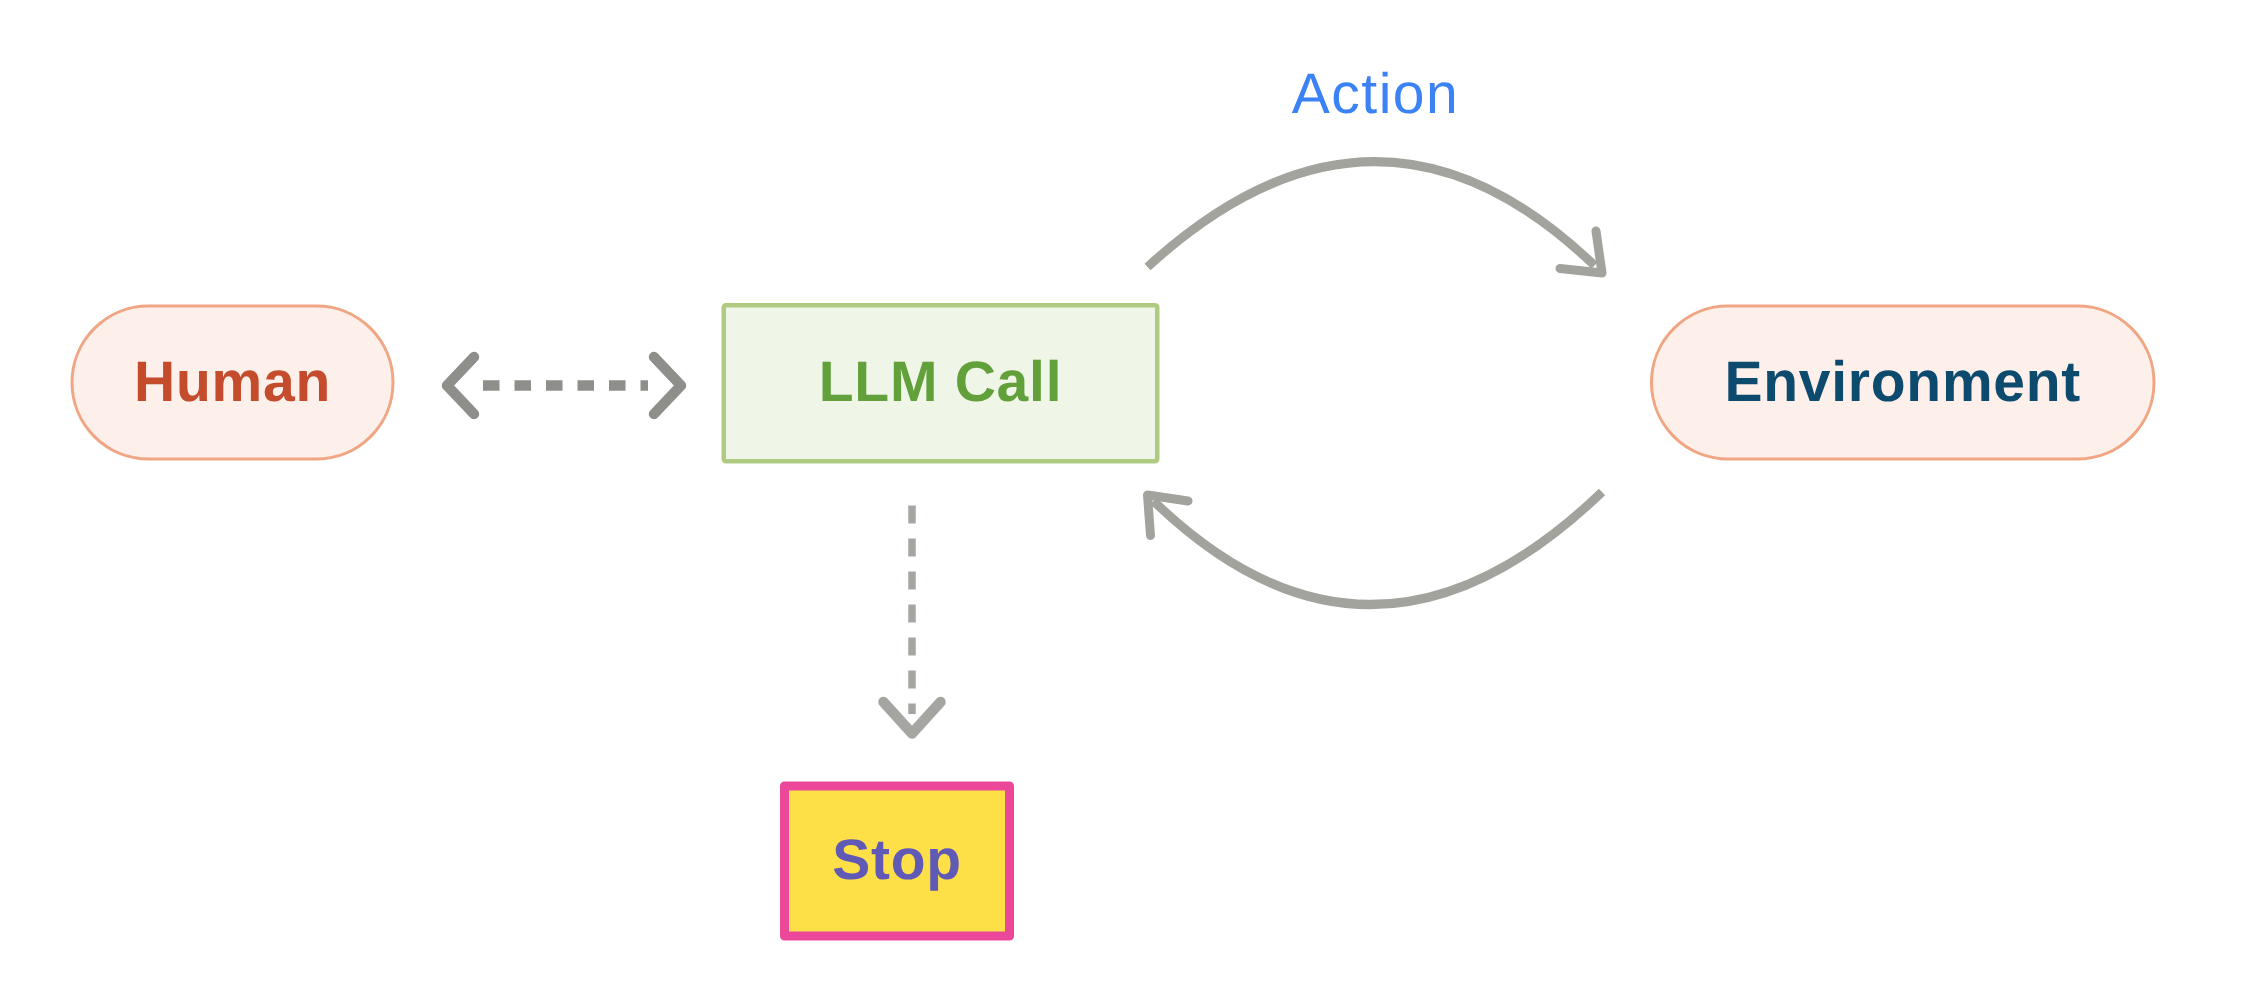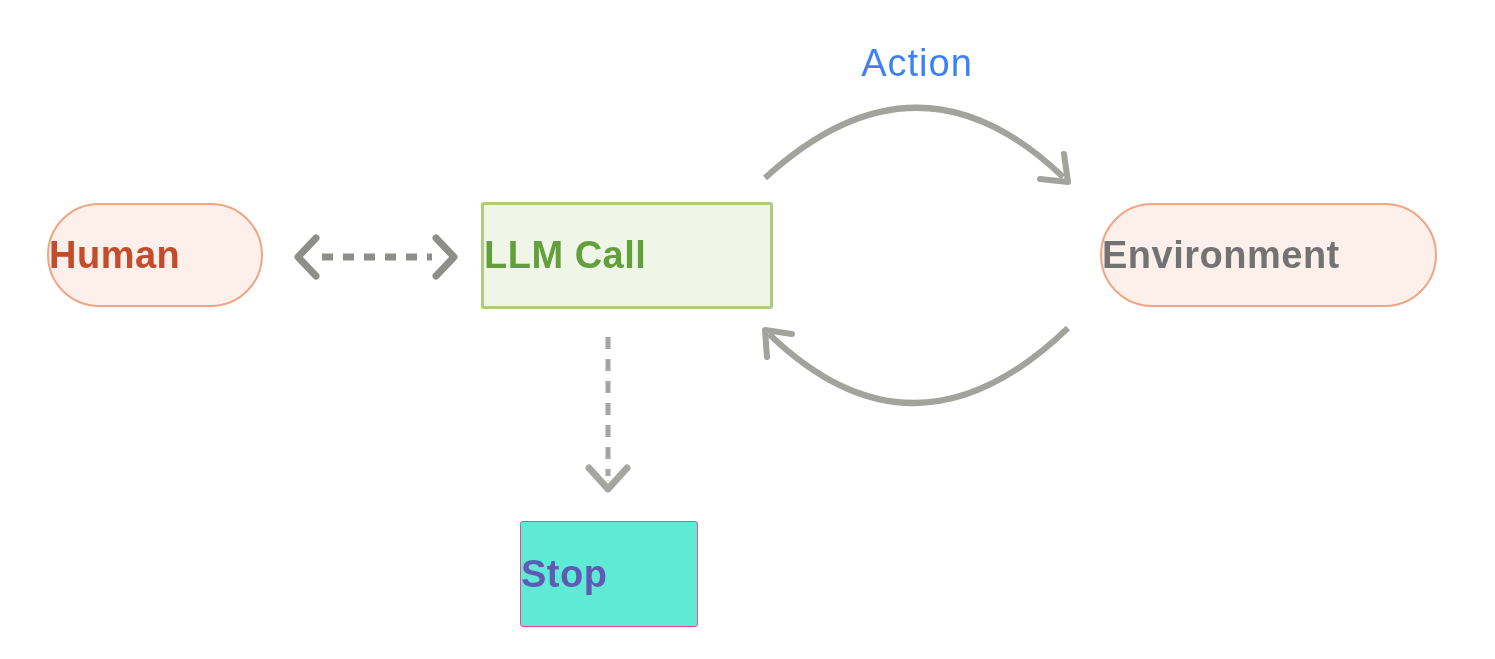--- a/index.html
+++ b/index.html
@@ -19,21 +19,21 @@
     position: absolute;
     left: 0;
     top: 0;
     width: 1495px;
     height: 659px;
   }
   .node {
     position: absolute;
     display: flex;
     align-items: center;
-    justify-content: flex-start;
+    justify-content: center;
     font-weight: bold;
     font-size: 38px;
     box-sizing: border-box;
     letter-spacing: 0.5px;
   }
   .node-human {
     left: 47px; top: 203px; width: 216px; height: 104px;
     background: #fdefe9;
     border: 2px solid #f0a583;
     border-radius: 52px;
@@ -44,26 +44,26 @@
     background: #eff5e7;
     border: 3px solid #aecb81;
     border-radius: 3px;
     color: #61a03a;
   }
   .node-environment {
     left: 1100px; top: 203px; width: 337px; height: 104px;
     background: #fdefe9;
     border: 2px solid #f0a583;
     border-radius: 52px;
-    color: #737373;
+    color: #0c4a6e;
   }
   .node-stop {
-    left: 520px; top: 521px; width: 178px; height: 106px;
-    background: #5eead4;
-    border: 1px solid #ec4899;
+    left: 520px; top: 521px; width: 156px; height: 106px;
+    background: #fde047;
+    border: 6px solid #ec4899;
     border-radius: 3px;
     color: #6059b6;
   }
   .edge-label {
     position: absolute;
     transform: translateX(-50%);
     font-size: 38px;
     font-weight: 500;
     color: #3b82f6;
     letter-spacing: 1px;

